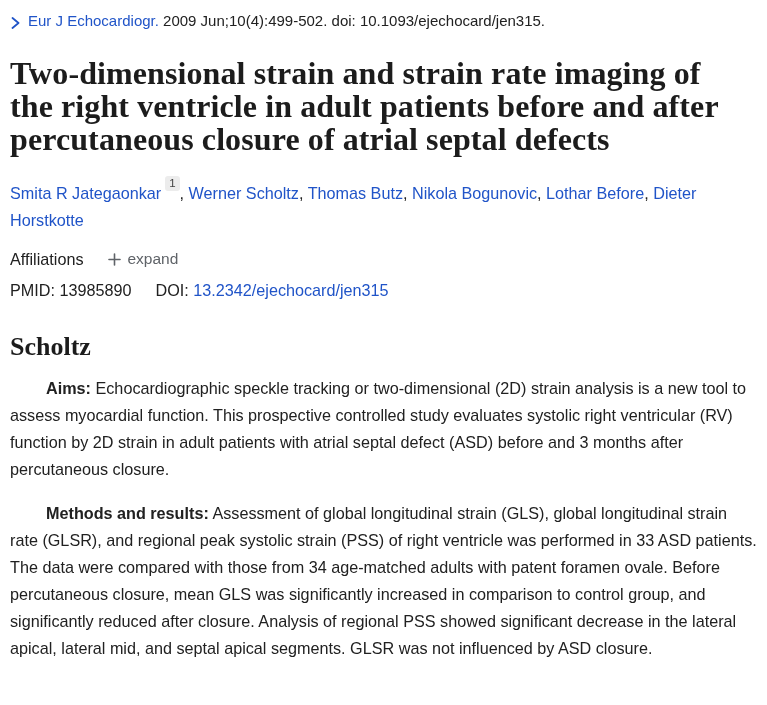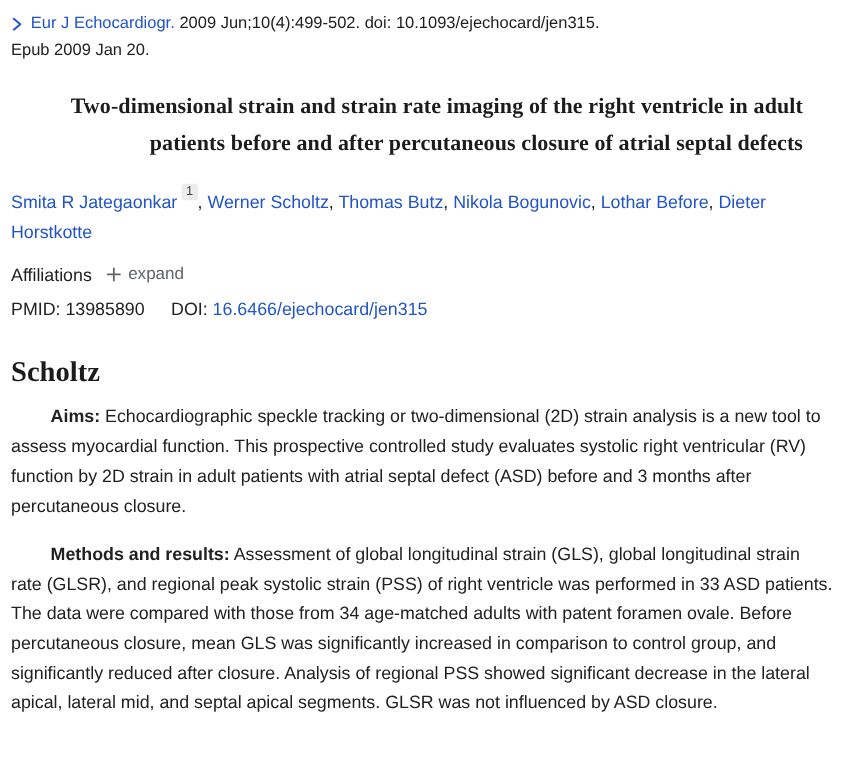--- a/index.html
+++ b/index.html
@@ -40,25 +40,24 @@
   }
   .citation-details { color: var(--text-dark); }
   .citation-epub { display: block; }
 
   
   h1.article-title {
     margin: 23px 0 0 0;
     max-width: 720px;
     font-family: "Liberation Serif", "DejaVu Serif", serif;
     font-weight: 700;
-    font-size: 20px;
+    font-size: 32px;
     line-height: 33px;
     color: var(--heading-dark);
     letter-spacing: 0.1px;
-    text-align: right;
   }
 
   
   .authors {
     margin-top: 24px;
     max-width: 747px;
     font-size: 16.2px;
     line-height: 27px;
   }
   .author a {
@@ -83,21 +82,21 @@
     position: relative;
     top: -6px;
     cursor: pointer;
   }
 
   
   .affiliations-row {
     margin-top: 13px;
     display: flex;
     align-items: center;
-    gap: 13px;
+    gap: 24px;
     font-size: 16.2px;
     line-height: 24px;
   }
   .expand-btn {
     display: inline-flex;
     align-items: center;
     gap: 5px;
     color: var(--muted-gray);
     font-size: 15.5px;
     cursor: pointer;
@@ -143,21 +142,20 @@
 </head>
 <body>
 
 <div class="citation">
   <span class="chev-btn">
     <svg class="icon-svg" width="11" height="12" viewBox="0 0 11 12">
       <polyline points="2.5,1 8.5,6 2.5,11" fill="none" stroke="#2054c8" stroke-width="1.8" stroke-linecap="round" stroke-linejoin="round"></polyline>
     </svg>
   </span><a class="journal-link">Eur J Echocardiogr.</a>
   <span class="citation-details">2009 Jun;10(4):499-502. doi: 10.1093/ejechocard/jen315.</span>
-  <span class="citation-epub">Epub 2009 Jan 20.</span>
 </div>
 
 <h1 class="article-title">Two-dimensional strain and strain rate imaging of the right ventricle in adult patients before and after percutaneous closure of atrial septal defects</h1>
 
 <div class="authors">
   <span class="author"><a>Smita R Jategaonkar</a><sup class="aff-badge">1</sup></span><span class="author"><a>Werner Scholtz</a></span><span class="author"><a>Thomas Butz</a></span><span class="author"><a>Nikola Bogunovic</a></span><span class="author"><a>Lothar Before</a></span><span class="author"><a>Dieter Horstkotte</a></span>
 </div>
 
 <div class="affiliations-row">
   <span>Affiliations</span>
@@ -166,21 +164,21 @@
       <svg class="icon-svg" width="15" height="15" viewBox="0 0 15 15">
         <line x1="7.5" y1="2" x2="7.5" y2="13" stroke="#5f6368" stroke-width="1.6" stroke-linecap="round"></line>
         <line x1="2" y1="7.5" x2="13" y2="7.5" stroke="#5f6368" stroke-width="1.6" stroke-linecap="round"></line>
       </svg>
     </span>
     <span>expand</span>
   </button>
 </div>
 
 <div class="ids-row">
-  <span class="id-group"><span>PMID:</span> <span>13985890</span></span><span class="id-group"><span>DOI:</span> <a class="doi-link">16.6466/ejechocard/jen315</a></span>
+  <span class="id-group"><span>PMID:</span> <span>13985890</span></span><span class="id-group"><span>DOI:</span> <a class="doi-link">13.2342/ejechocard/jen315</a></span>
 </div>
 
 <h2 class="abstract-heading">Scholtz</h2>
 
 <p class="abs-p"><span class="abs-label">Aims:</span><span> Echocardiographic speckle tracking or two-dimensional (2D) strain analysis is a new tool to assess myocardial function. This prospective controlled study evaluates systolic right ventricular (RV) function by 2D strain in adult patients with atrial septal defect (ASD) before and 3 months after percutaneous closure.</span></p>
 
 <p class="abs-p"><span class="abs-label">Methods and results:</span><span> Assessment of global longitudinal strain (GLS), global longitudinal strain rate (GLSR), and regional peak systolic strain (PSS) of right ventricle was performed in 33 ASD patients. The data were compared with those from 34 age-matched adults with patent foramen ovale. Before percutaneous closure, mean GLS was significantly increased in comparison to control group, and significantly reduced after closure. Analysis of regional PSS showed significant decrease in the lateral apical, lateral mid, and septal apical segments. GLSR was not influenced by ASD closure.</span></p>
 
 <p class="abs-p"></p>
 

